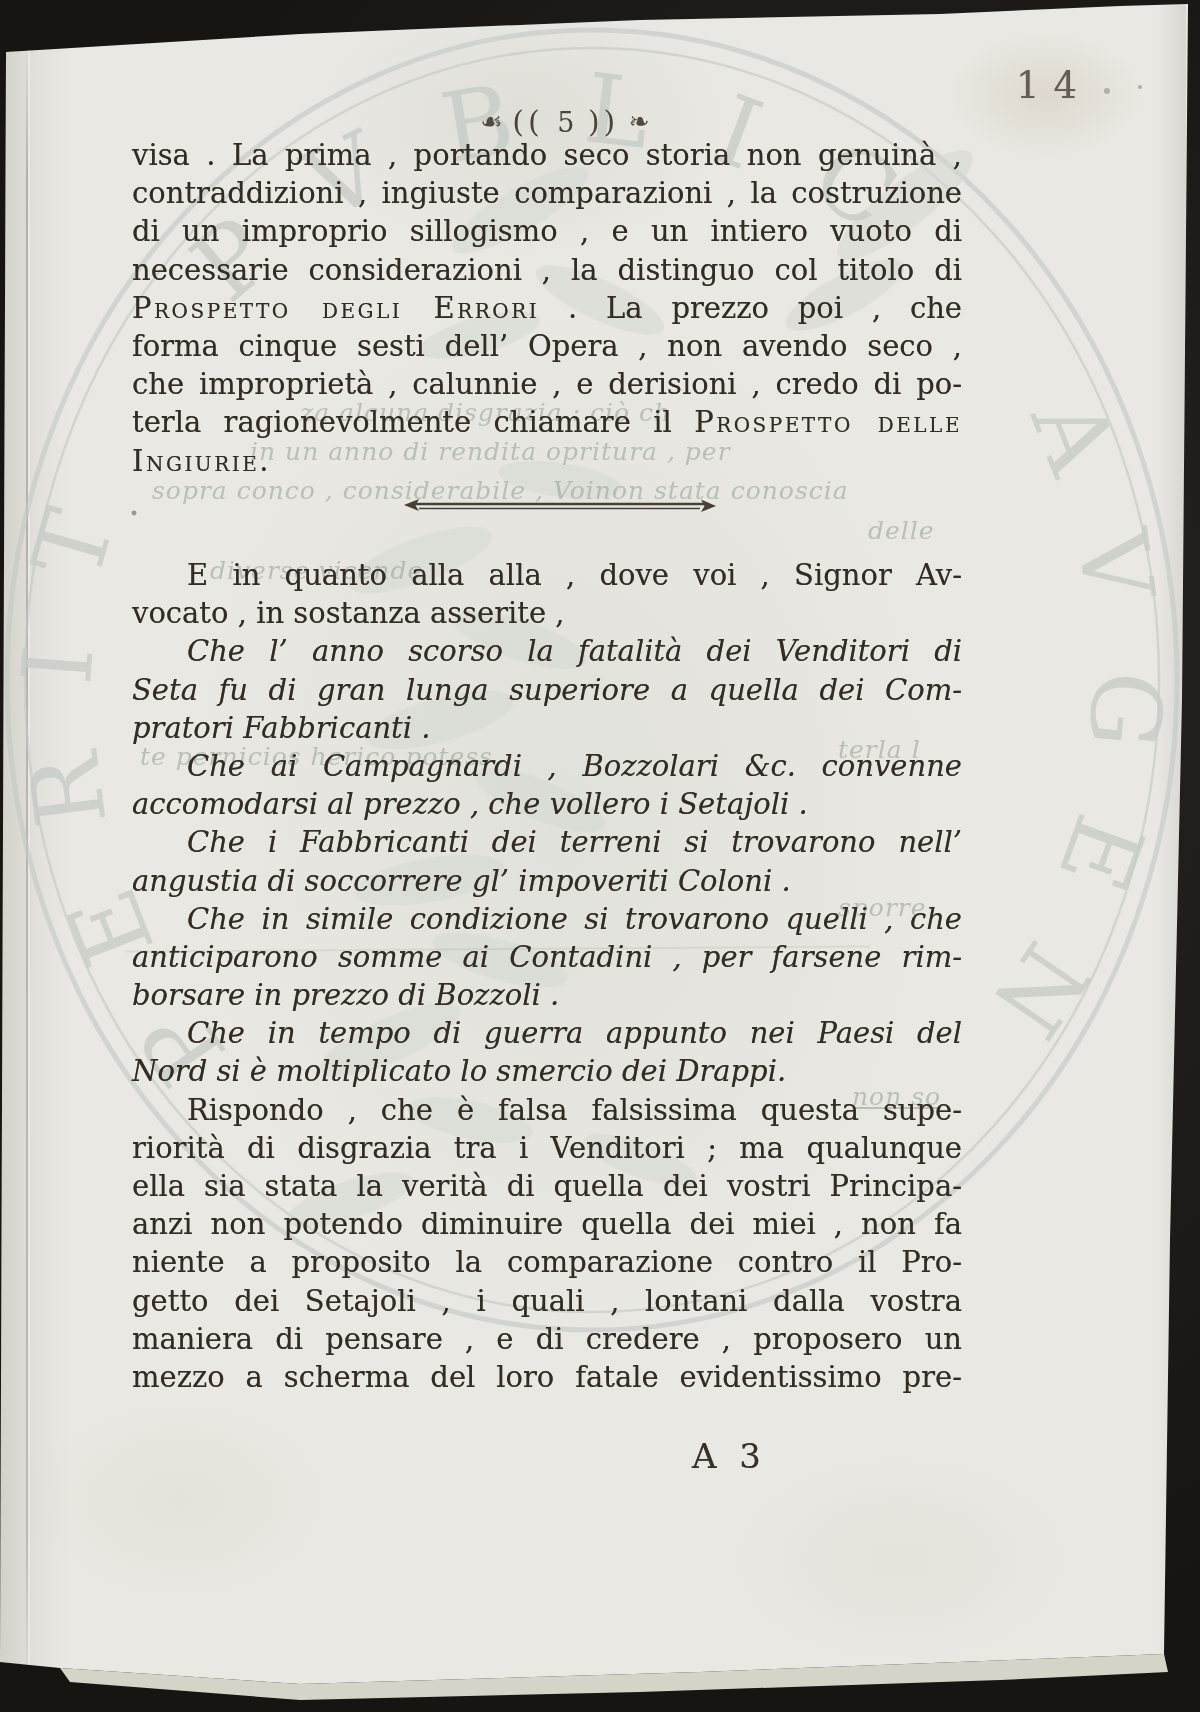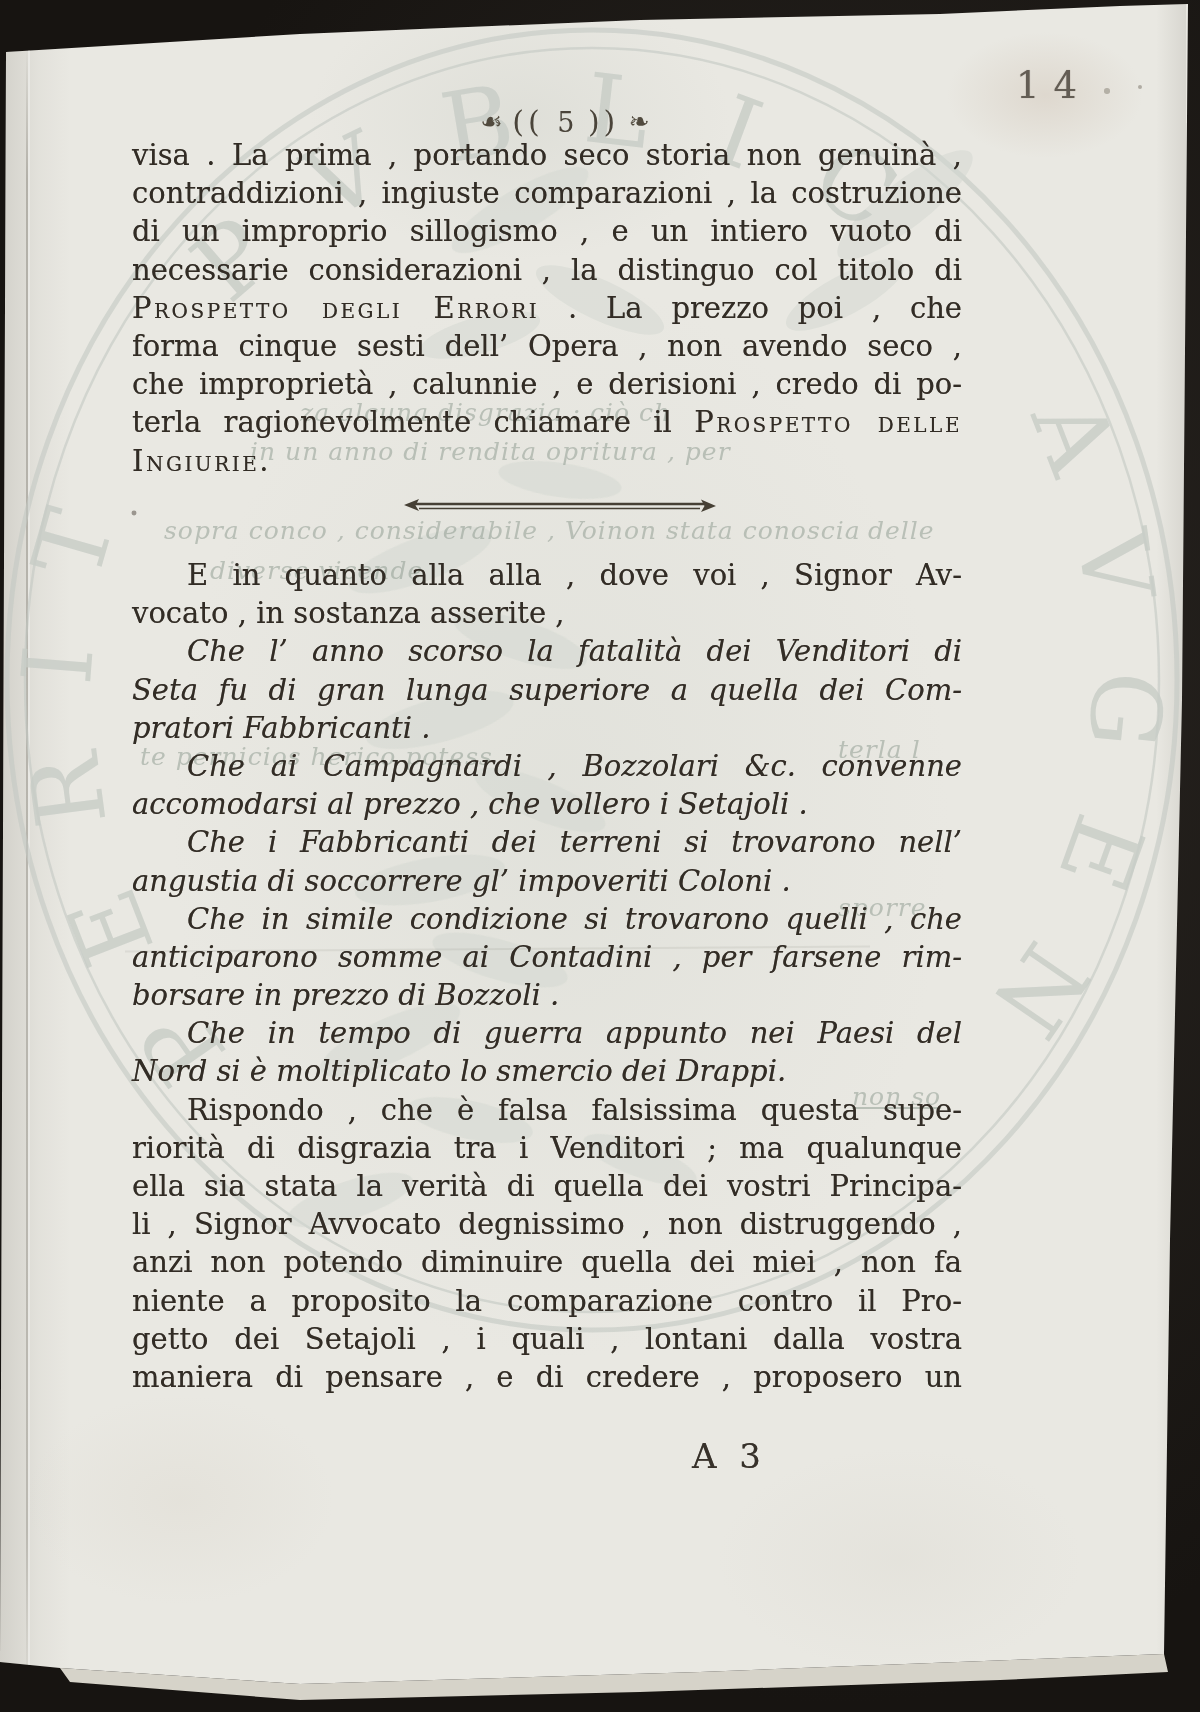--- a/index.html
+++ b/index.html
@@ -113,21 +113,21 @@
       </g>
       <path id="stamparc" d="M 240,1060 A 500,535 0 1 1 944,1060" fill="none"></path>
       <text class="stamp-text">
         <textPath href="#stamparc" startOffset="12">PERIT PVBLIC AVGEN</textPath>
       </text>
     </svg>
 
     <div class="ghosts">
         <div class="ghost" style="left: 300px; top: 398px;">za alcuna disgrazia : ciò ch</div>
         <div class="ghost" style="left: 250px; top: 437px;">in un anno di rendita opritura , per</div>
-        <div class="ghost" style="left: 164px; top: 476px; margin-top: 40px;">sopra conco , considerabile , Voinon stata conoscia</div>
+        <div class="ghost" style="left: 152px; top: 476px;">sopra conco , considerabile , Voinon stata conoscia</div>
         <div class="ghost" style="left: 868px; top: 516px;">delle</div>
         <div class="ghost" style="left: 210px; top: 556px;">diverse vicende</div>
         <div class="ghost" style="left: 838px; top: 735px;">terla l</div>
         <div class="ghost" style="left: 140px; top: 742px;">te pernicios herico potess</div>
         <div class="ghost" style="left: 838px; top: 893px;">sporre</div>
         <div class="ghost" style="left: 852px; top: 1082px; text-decoration: underline;">non so</div>
       </div>
 
     <div class="folio">14</div>
 
@@ -169,25 +169,25 @@
         <div class="line fill ind"><span class="i">Che i Fabbricanti dei terreni si trovarono nell’</span></div>
         <div class="line"><span class="i">angustia di soccorrere gl’ impoveriti Coloni .</span></div>
         <div class="line fill ind"><span class="i">Che in simile condizione si trovarono quelli , che</span></div>
         <div class="line fill"><span class="i">anticiparono somme ai Contadini , per farsene rim-</span></div>
         <div class="line"><span class="i">borsare in prezzo di Bozzoli .</span></div>
         <div class="line fill ind"><span class="i">Che in tempo di guerra appunto nei Paesi del</span></div>
         <div class="line"><span class="i">Nord si è moltiplicato lo smercio dei Drappi.</span></div>
         <div class="line fill ind"><span class="r">Rispondo , che è falsa falsissima questa supe-</span></div>
         <div class="line fill"><span class="r">riorità di disgrazia tra i Venditori ; ma qualunque</span></div>
         <div class="line fill"><span class="r">ella sia stata la verità di quella dei vostri Principa-</span></div>
-        <div class="line fill"><span class="r">li , Signor Avvocato degnissimo , non distruggendo ,</span></div>
         <div class="line fill"><span class="r">anzi non potendo diminuire quella dei miei , non fa</span></div>
         <div class="line fill"><span class="r">niente a proposito  la comparazione contro il Pro-</span></div>
         <div class="line fill"><span class="r">getto dei Setajoli , i quali , lontani dalla vostra</span></div>
         <div class="line fill"><span class="r">maniera di pensare , e di credere , proposero un</span></div>
+        <div class="line fill"><span class="r">mezzo a scherma del loro fatale evidentissimo pre-</span></div>
       </div>
 
     <div class="signature">A 3</div>
 
     <div class="crease"></div>
     <div class="specks"></div>
   </div>
 </div>
 
 </body></html>

